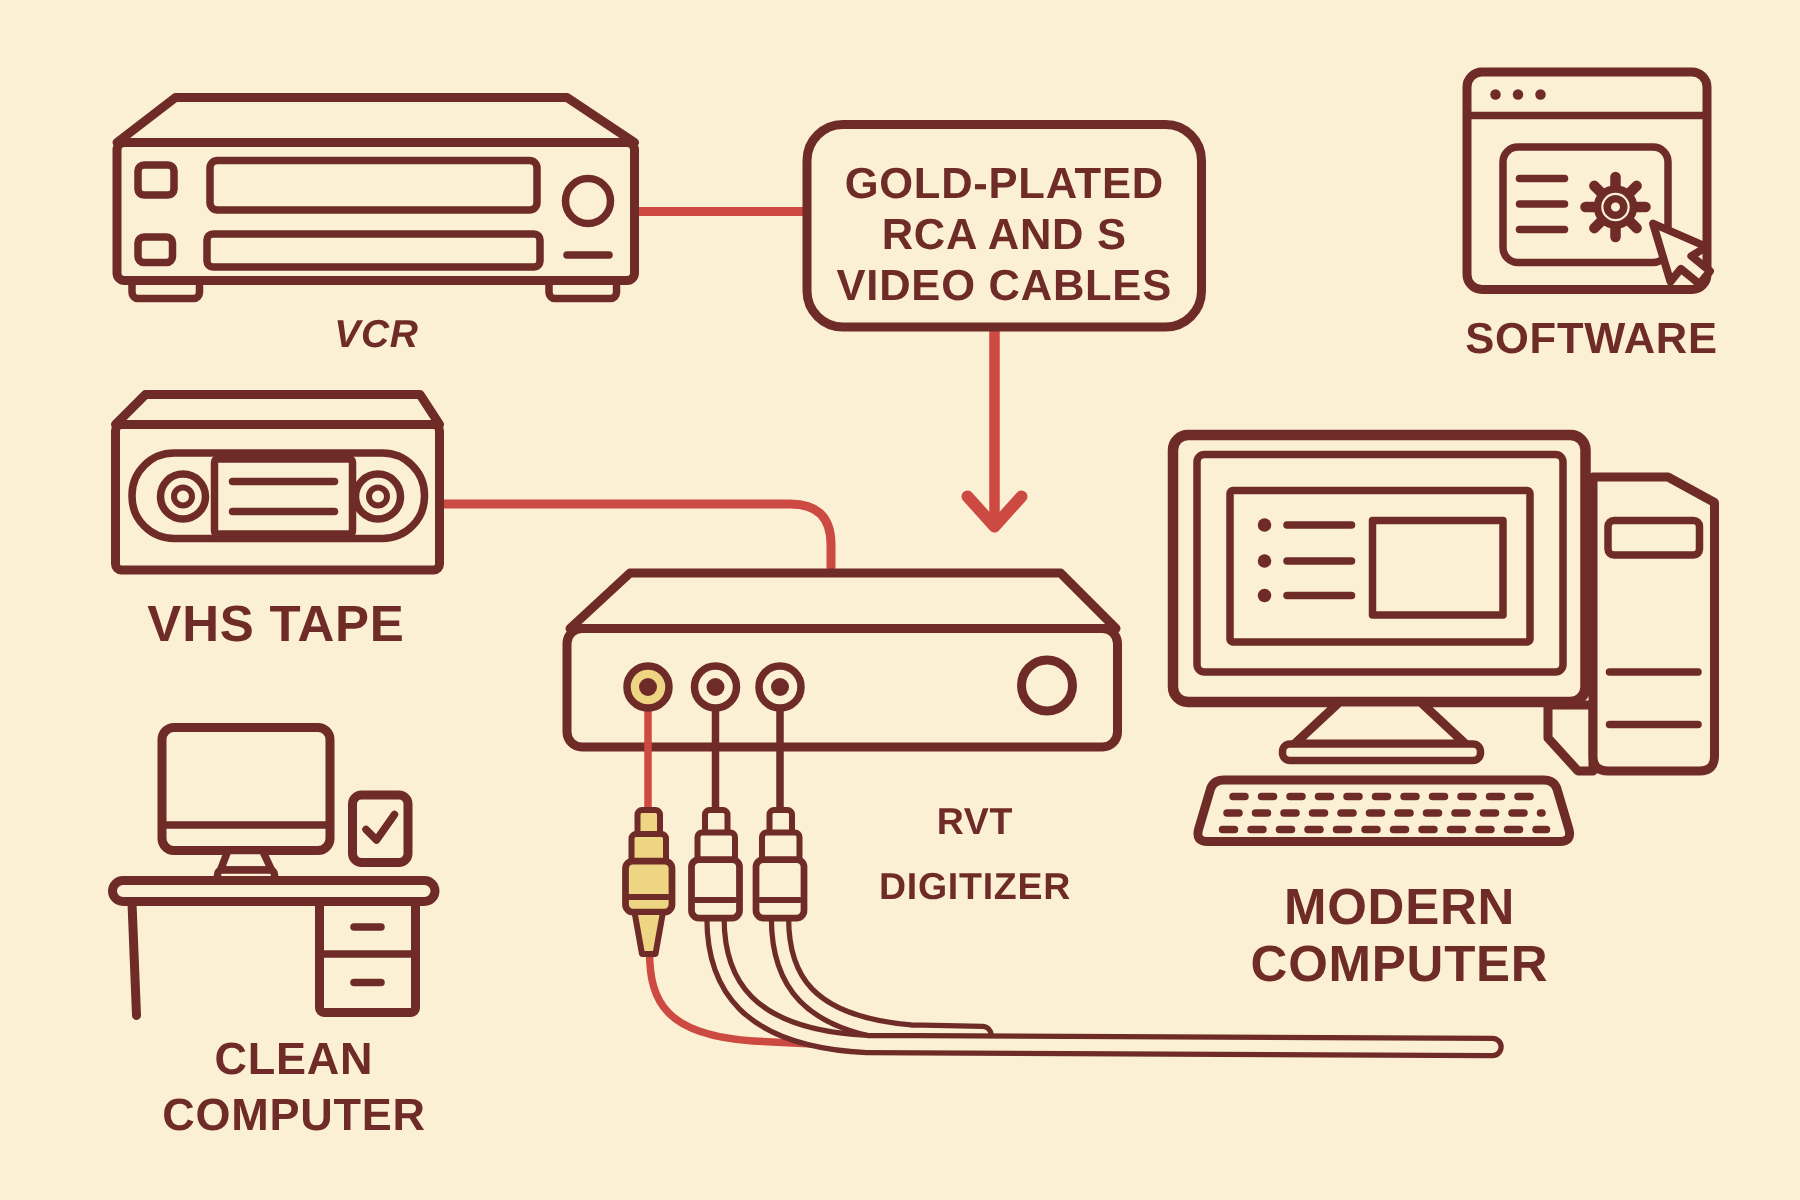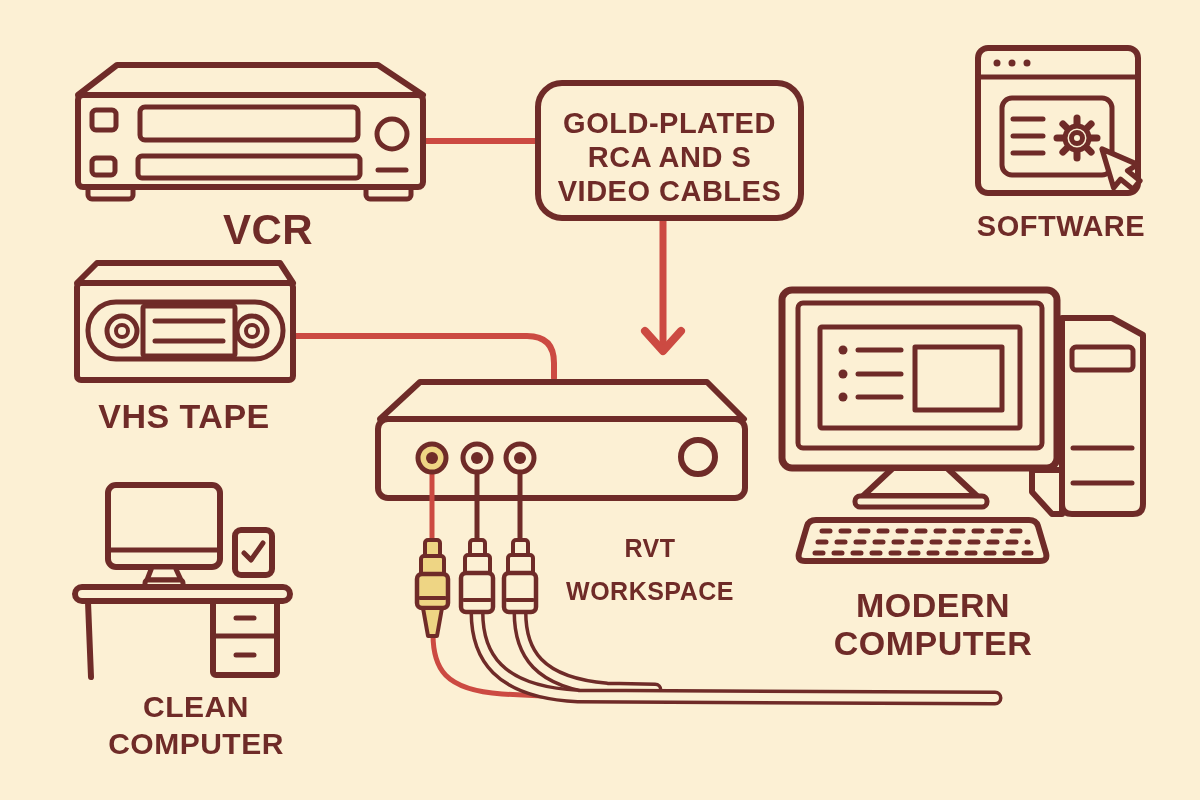--- a/index.html
+++ b/index.html
@@ -27,21 +27,21 @@
   .fill-ink{fill:var(--ink);stroke:none}
   .cable-ink{stroke:var(--ink);stroke-width:15;fill:none;stroke-linecap:round;stroke-linejoin:round}
   .cable-bg{stroke:var(--bg);stroke-width:8;fill:none;stroke-linecap:round;stroke-linejoin:round}
   .dash{stroke:var(--ink);stroke-width:5;fill:none;stroke-linecap:round;stroke-dasharray:8 11}
   
   .lbl{
     position:absolute;transform:translateX(-50%);
     text-align:center;font-weight:700;color:var(--ink);
     letter-spacing:.5px;white-space:nowrap;line-height:1;
   }
-  .lbl-vcr{left:268px;top:209px;font-size:42px;}
+  .lbl-vcr{left:251px;top:209px;font-size:26px;font-style:italic;}
   .lbl-vhs{left:184px;top:399px;font-size:34px;}
   .lbl-clean{left:196px;top:688px;font-size:30px;line-height:37px;}
   .lbl-rvt{left:650px;top:527px;font-size:25px;line-height:43px;}
   .lbl-software{left:1061px;top:209px;font-size:29px;line-height:34px;}
   .lbl-modern{left:933px;top:586px;font-size:34px;line-height:38px;}
   .callout-text{
     position:absolute;left:538px;top:89px;width:263px;height:135px;
     display:flex;flex-direction:column;align-items:center;justify-content:center;
     font-weight:700;color:var(--ink);font-size:29px;line-height:34px;
     letter-spacing:.5px;text-align:center;
@@ -212,21 +212,21 @@
   </div>
 
   <div class="callout-text">
     <div>GOLD-PLATED</div>
     <div>RCA AND S</div>
     <div>VIDEO CABLES</div>
   </div>
 
   <div class="lbl lbl-rvt">
     <div>RVT</div>
-    <div>WORKSPACE</div>
+    <div>DIGITIZER</div>
   </div>
 
   <div class="lbl lbl-software">
     <div>SOFTWARE</div>
   </div>
 
   <div class="lbl lbl-modern">
     <div>MODERN</div>
     <div>COMPUTER</div>
   </div>

